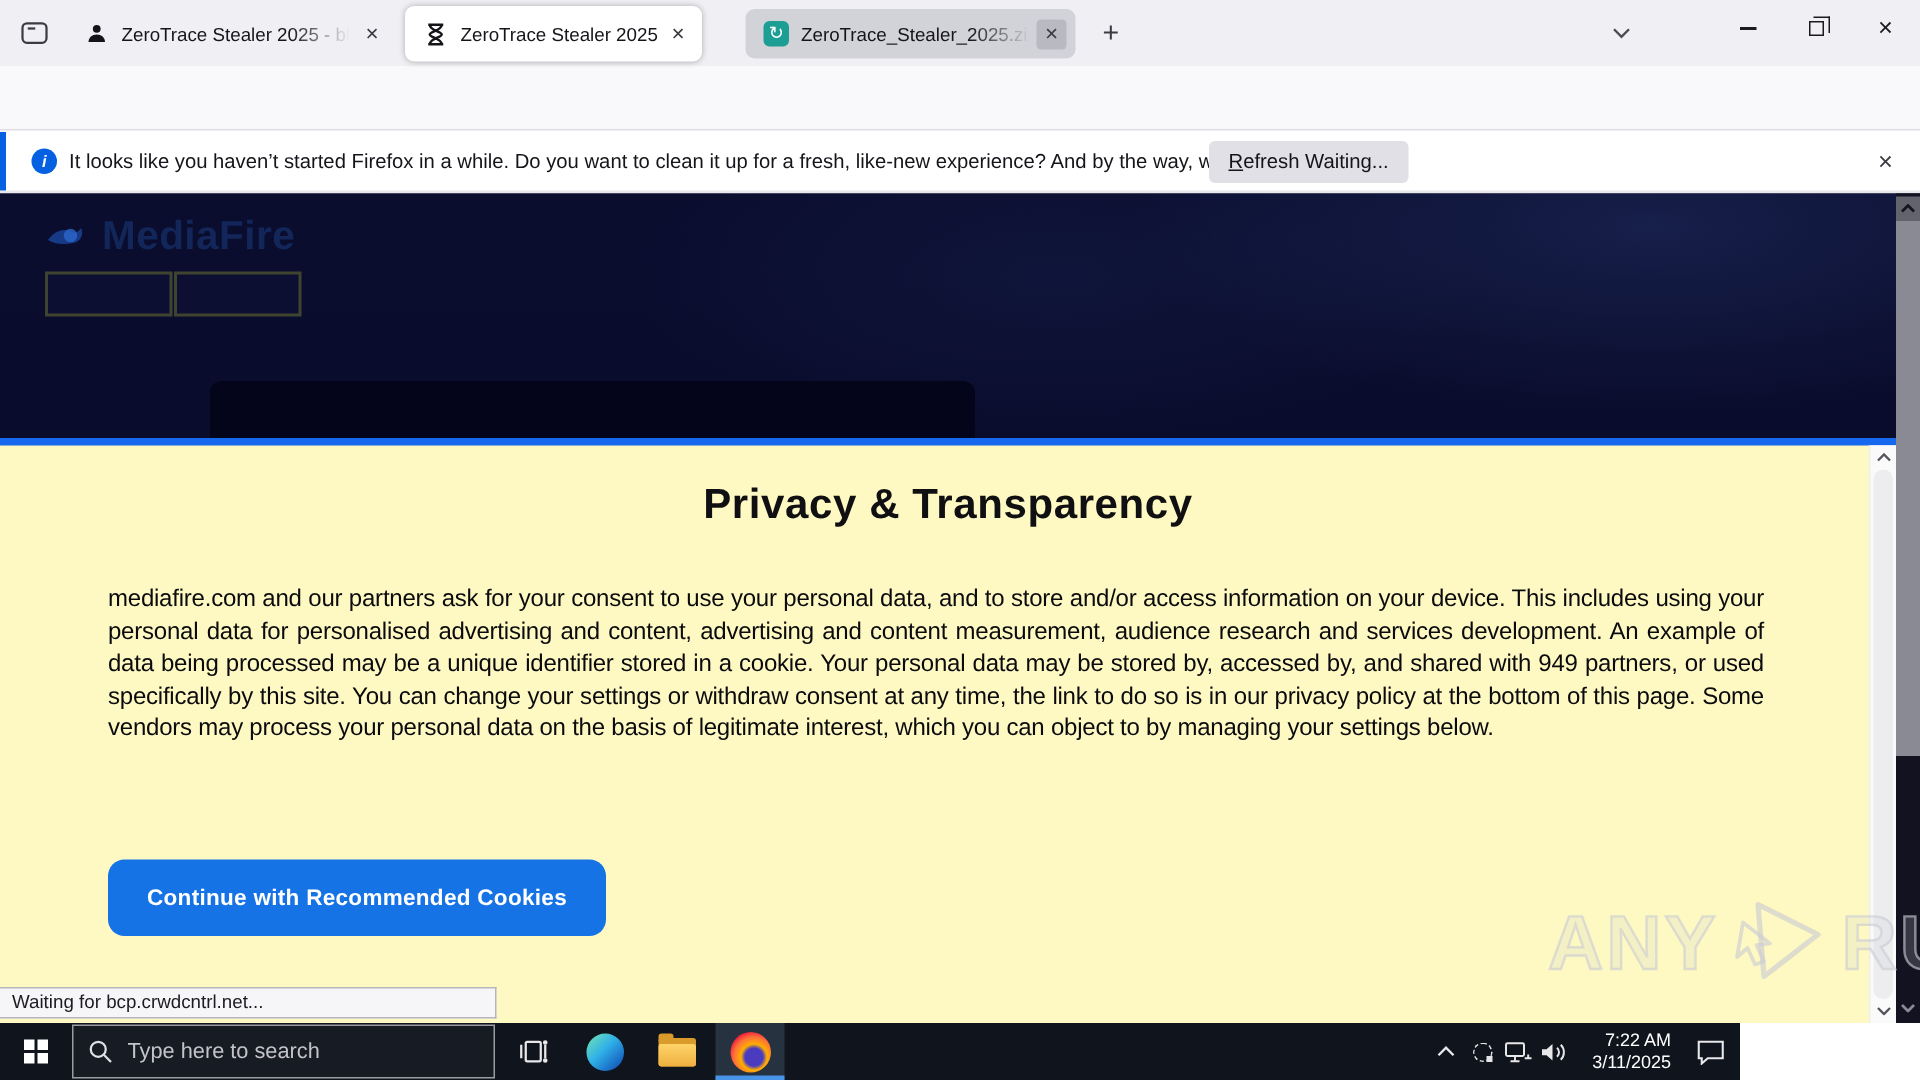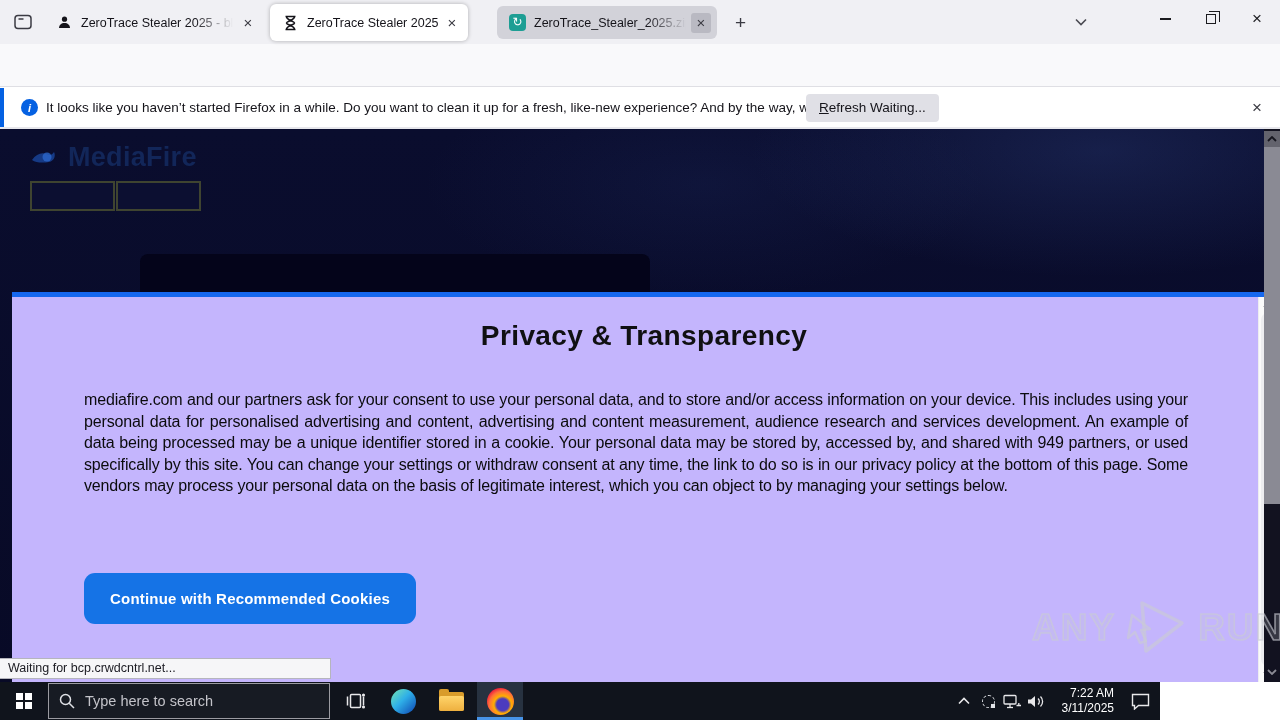--- a/index.html
+++ b/index.html
@@ -82,21 +82,21 @@
                linear-gradient(180deg,#0a0d2e,#080a26); }
   .mf-logo { position:absolute; left:30px; top:13px; display:flex; align-items:center; opacity:.92; }
   .mf-flame { width:30px; height:24px; margin-right:8px; }
   .mf-name { font-size:27px; font-weight:700; color:#13295d; letter-spacing:.3px; }
   .mf-buttons { position:absolute; left:30px; top:52px; display:flex; }
   .mf-btn { width:85px; height:30px; background:#0c0f31; border:2px solid #3f4430; }
   .mf-btn + .mf-btn { margin-left:1px; }
   .page-box { position:absolute; left:140px; top:125px; width:510px; height:39px; background:#04041a;
     border-radius:8px 8px 0 0; }
   
-  .dialog { position:absolute; left:12px; top:163px; width:1264px; bottom:0; background:#c4b5fd;
+  .dialog { position:absolute; left:0; top:163px; width:1264px; bottom:0; background:#fef9c3;
     border-top:5px solid #1668ef; }
   .dlg-title { margin-top:23px; text-align:center; font-size:28px; font-weight:700; color:#101012;
     letter-spacing:.4px; }
   .dlg-body { margin:37px 88px 0 72px; font-size:16px; line-height:21.6px; font-weight:500;
     color:#0b0b0d; text-align:justify; letter-spacing:-0.15px; }
   .dlg-actions { position:absolute; left:72px; right:100px; top:276px; display:flex;
     justify-content:space-between; align-items:center; }
   .manage-btn { background:#fff; border:1.5px solid #101012; border-radius:11px; padding:16px 23px;
     font-family:inherit; font-size:15px; font-weight:600; color:#101012; }
   .continue-btn { background:#1573e6; border:none; border-radius:11px; padding:17px 26px;
@@ -111,21 +111,21 @@
   
   .page-scrollbar { position:absolute; right:0; top:0; bottom:0; width:16px; background:#121220; }
   .psb-up { position:absolute; left:0; top:2px; width:16px; height:16px; background:#63636d;
     display:flex; align-items:center; justify-content:center; color:#15151e; }
   .psb-thumb { position:absolute; left:0; top:18px; width:16px; height:357px; background:#8a8a94; }
   .psb-down { position:absolute; left:0; bottom:2px; width:16px; height:16px;
     display:flex; align-items:center; justify-content:center; color:#8a8a94; }
   
   .watermark { position:absolute; left:1032px; top:468px; display:flex; align-items:center; gap:4px;
     pointer-events:none; }
-  .wm-text { font-size:37px; font-weight:700; letter-spacing:2px;
+  .wm-text { font-size:51px; font-weight:700; letter-spacing:2px;
     color:rgba(201,204,212,.20); -webkit-text-stroke:1.6px rgba(201,204,212,.62); }
   
   .status-tip { position:absolute; left:0; top:529px; width:331px; height:21px; background:#f6f6f8;
     border:1px solid #b5b5bd; border-left:none; font-size:12.5px; color:#1b1b22;
     line-height:19px; padding-left:8px; }
   
   .taskbar { position:absolute; left:0; top:682px; width:1160px; height:38px; background:#10141c; }
   .tb-btn { position:absolute; top:0; height:38px; display:flex; align-items:center; justify-content:center; }
   .start-btn { left:0; width:48px; }
   .start-logo { display:grid; grid-template-columns:7px 7px; grid-template-rows:7px 7px; gap:1.5px; }

